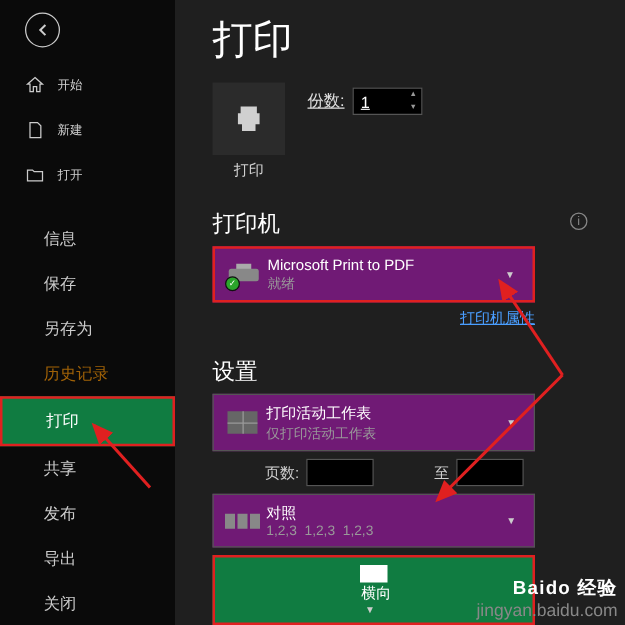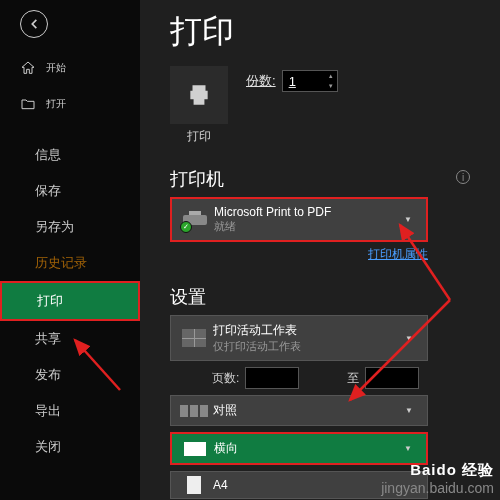--- a/index.html
+++ b/index.html
@@ -19,23 +19,23 @@
   .print-btn { width: 58px; text-align: center; cursor: pointer; }
   .print-btn .icon { width: 58px; height: 58px; background: #2b2b2b; display: flex; align-items: center; justify-content: center; }
   .print-btn .icon svg { width: 28px; height: 26px; fill: #d0d0d0; }
   .print-btn .lbl { font-size: 12px; margin-top: 4px; color: #d0d0d0; }
   .copies { display: flex; align-items: center; gap: 6px; font-size: 13px; margin-top: 4px; text-decoration: underline; }
   .copies .box { width: 56px; height: 22px; background: #000; border: 1px solid #555; color: #fff; padding-left: 6px; display: flex; align-items: center; position: relative; }
   .spin { position: absolute; right: 0; top: 0; width: 12px; height: 20px; display: flex; flex-direction: column; }
   .spin div { flex: 1; display: flex; align-items: center; justify-content: center; font-size: 6px; color: #999; }
   .section-h { font-size: 18px; color: #fff; margin-top: 22px; position: relative; }
   .info { position: absolute; right: 30px; top: 3px; width: 14px; height: 14px; border: 1px solid #888; border-radius: 50%; display: flex; align-items: center; justify-content: center; font-size: 10px; color: #888; }
-  .dropdown { display: flex; align-items: center; background: #404040; border: 1px solid #555; padding: 6px 8px; margin-top: 6px; width: 258px; position: relative; cursor: pointer; }
+  .dropdown { display: flex; align-items: center; background: #701a75; border: 1px solid #555; padding: 6px 8px; margin-top: 6px; width: 258px; position: relative; cursor: pointer; }
   .dropdown.red { border: 2px solid #e02020; }
-  .dropdown.green { background: #107c41; }
+  .dropdown.green { background: #107c41; flex-direction: column; }
   .dropdown .ic { width: 30px; display: flex; justify-content: center; align-items: center; }
   .dropdown .txt { flex: 1; padding-left: 4px; }
   .dropdown .txt .t1 { font-size: 12px; color: #fff; }
   .dropdown .txt .t2 { font-size: 11px; color: #999; }
   .dropdown .arr { width: 14px; color: #ccc; font-size: 8px; }
   .link { text-align: right; width: 258px; font-size: 12px; margin-top: 4px; }
   .link span { color: #4a9eff; text-decoration: underline; cursor: pointer; }
   .pages-row { display: flex; align-items: center; gap: 6px; margin-top: 6px; width: 258px; font-size: 12px; }
   .pages-row .ip { width: 54px; height: 22px; background: #000; border: 1px solid #555; }
   .pages-row .lbl2 { color: #d0d0d0; margin-left: 42px; }
@@ -68,20 +68,26 @@
   </div>
   <div style="height:12px"></div>
   <div class="nav-item">
     <svg viewBox="0 0 24 24">
         <path d="M12 3l9 8h-3v9h-4v-6h-4v6H6v-9H3z" fill="none" stroke-width="1.5"></path>
       </svg>
     <span>开始</span>
   </div>
   <div class="nav-item">
     <svg viewBox="0 0 24 24">
+        <path d="M6 3h9l4 4v14H6z" fill="none" stroke-width="1.5"></path>
+      </svg>
+    <span>新建</span>
+  </div>
+  <div class="nav-item">
+    <svg viewBox="0 0 24 24">
         <path d="M3 6h6l2 2h10v11H3z" fill="none" stroke-width="1.5"></path>
       </svg>
     <span>打开</span>
   </div>
   <div class="nav-gap"></div>
   <div class="nav-sub">信息</div>
   <div class="nav-sub">保存</div>
   <div class="nav-sub">另存为</div>
   <div class="nav-sub dim">历史记录</div>
   <div class="nav-sub active">打印</div>
@@ -162,20 +168,23 @@
   <div class="dropdown">
     <div class="ic">
         <div class="collate-ic">
           <div></div>
           <div></div>
           <div></div>
         </div>
       </div>
     <div class="txt">
       <div class="t1">对照</div>
+      <div class="t2">
+        <span>1,2,3</span>&nbsp;&nbsp;<span>1,2,3</span>&nbsp;&nbsp;<span>1,2,3</span>
+      </div>
     </div>
     <div class="arr">▼</div>
   </div>
 
   <div class="dropdown green red">
     <div class="ic">
         <div class="orient-ic"></div>
       </div>
     <div class="txt">
         <div class="t1">横向</div>

